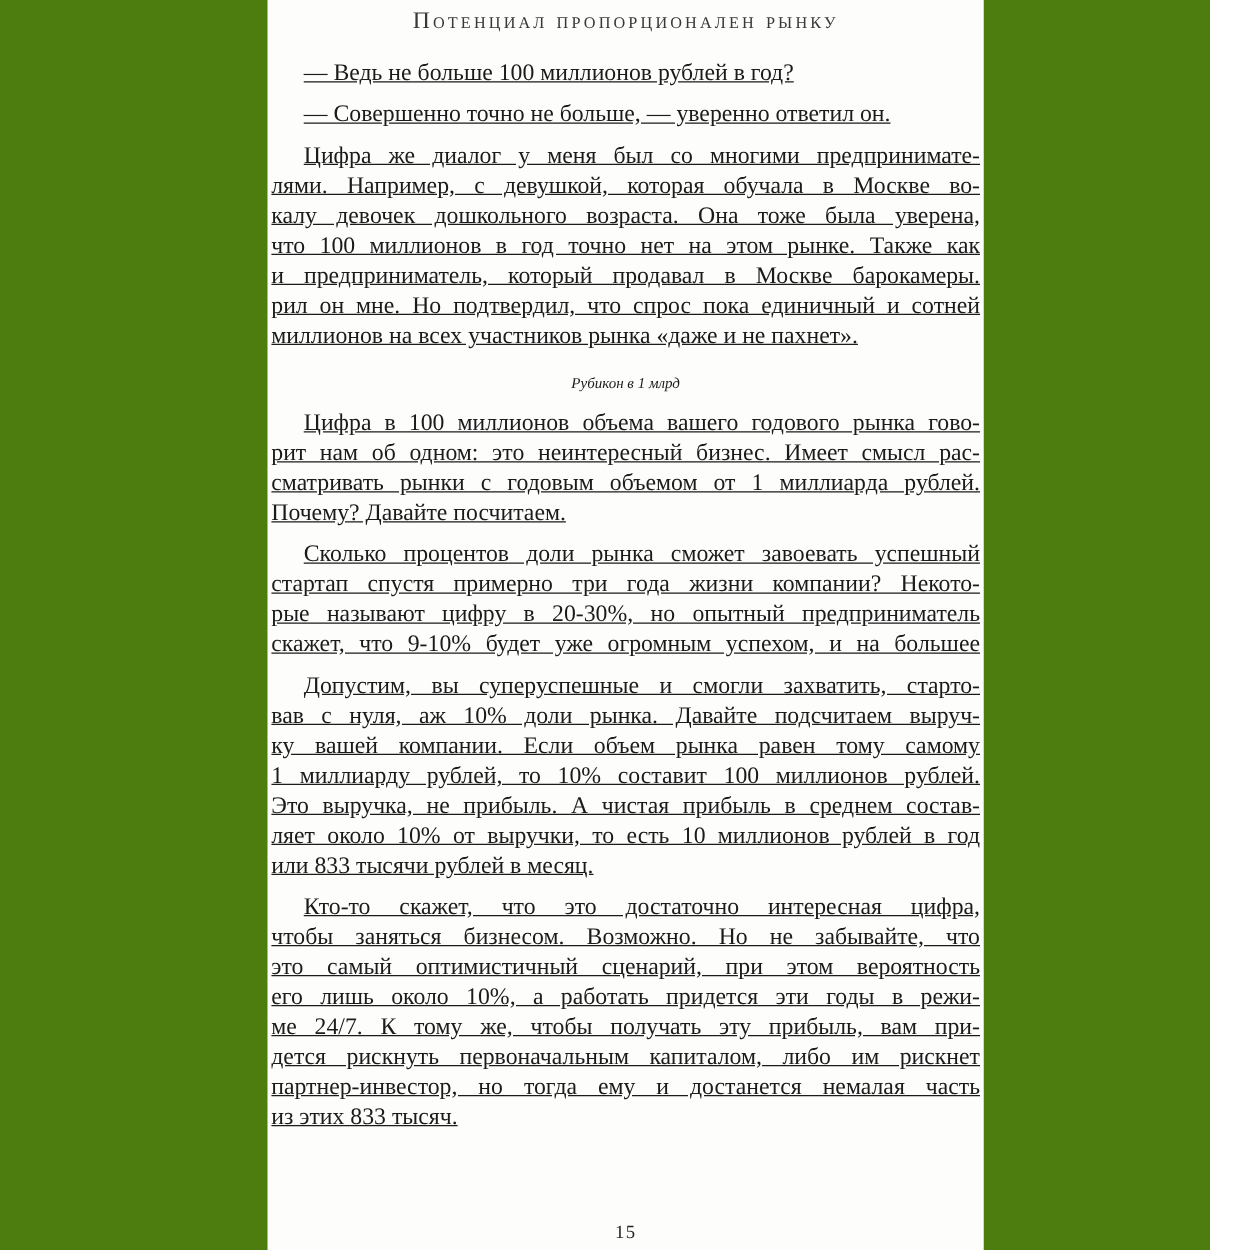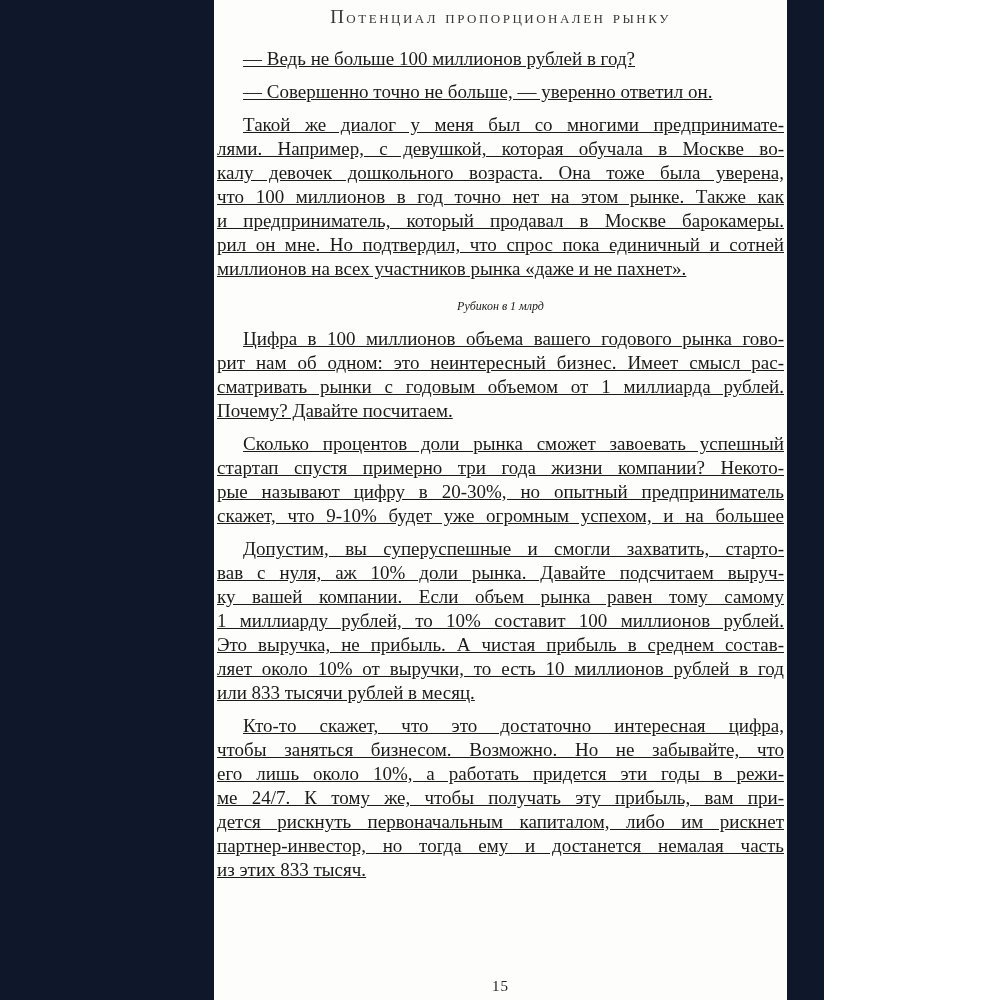--- a/index.html
+++ b/index.html
@@ -7,23 +7,23 @@
     padding: 0;
   }
   body {
     width: 1000px;
     height: 1000px;
     overflow: hidden;
     font-family: "Liberation Serif", serif;
   }
   .stage {
     position: relative;
-    width: 824px;
+    width: 968px;
     height: 1000px;
-    background: #0f172a;
+    background: #4d7c0f;
     overflow: hidden;
   }
   .page {
     position: absolute;
     left: 214px;
     top: 0;
     width: 573px;
     height: 1000px;
     background: #fdfdfc;
   }
@@ -92,21 +92,21 @@
     <div class="page-inner">
       <div class="running-head">Потенциал пропорционален рынку</div>
       <div class="body-text" id="body-text">
           <div class="para">
             <div class="pline first last">— Ведь не больше 100 миллионов рублей в год?</div>
           </div>
           <div class="para">
             <div class="pline first last">— Совершенно точно не больше, — уверенно ответил он.</div>
           </div>
           <div class="para">
-            <div class="pline first">Такой же диалог у меня был со многими предпринимате-</div>
+            <div class="pline first">Цифра же диалог у меня был со многими предпринимате-</div>
             <div class="pline">лями. Например, с девушкой, которая обучала в Москве во-</div>
             <div class="pline">калу девочек дошкольного возраста. Она тоже была уверена,</div>
             <div class="pline">что 100 миллионов в год точно нет на этом рынке. Также как</div>
             <div class="pline">и предприниматель, который продавал в Москве барокамеры.</div>
             <div class="pline">рил он мне. Но подтвердил, что спрос пока единичный и сотней</div>
             <div class="pline last">миллионов на всех участников рынка «даже и не пахнет».</div>
           </div>
           <div class="section-heading">Рубикон в 1 млрд</div>
           <div class="para">
             <div class="pline first">Цифра в 100 миллионов объема вашего годового рынка гово-</div>
@@ -125,20 +125,21 @@
             <div class="pline">вав с нуля, аж 10% доли рынка. Давайте подсчитаем выруч-</div>
             <div class="pline">ку вашей компании. Если объем рынка равен тому самому</div>
             <div class="pline">1 миллиарду рублей, то 10% составит 100 миллионов рублей.</div>
             <div class="pline">Это выручка, не прибыль. А чистая прибыль в среднем состав-</div>
             <div class="pline">ляет около 10% от выручки, то есть 10 миллионов рублей в год</div>
             <div class="pline last">или 833 тысячи рублей в месяц.</div>
           </div>
           <div class="para">
             <div class="pline first">Кто-то скажет, что это достаточно интересная цифра,</div>
             <div class="pline">чтобы заняться бизнесом. Возможно. Но не забывайте, что</div>
+            <div class="pline">это самый оптимистичный сценарий, при этом вероятность</div>
             <div class="pline">его лишь около 10%, а работать придется эти годы в режи-</div>
             <div class="pline">ме 24/7. К тому же, чтобы получать эту прибыль, вам при-</div>
             <div class="pline">дется рискнуть первоначальным капиталом, либо им рискнет</div>
             <div class="pline">партнер-инвестор, но тогда ему и достанется немалая часть</div>
             <div class="pline last">из этих 833 тысяч.</div>
           </div>
         </div>
     </div>
     <div class="page-number">15</div>
   </div>

